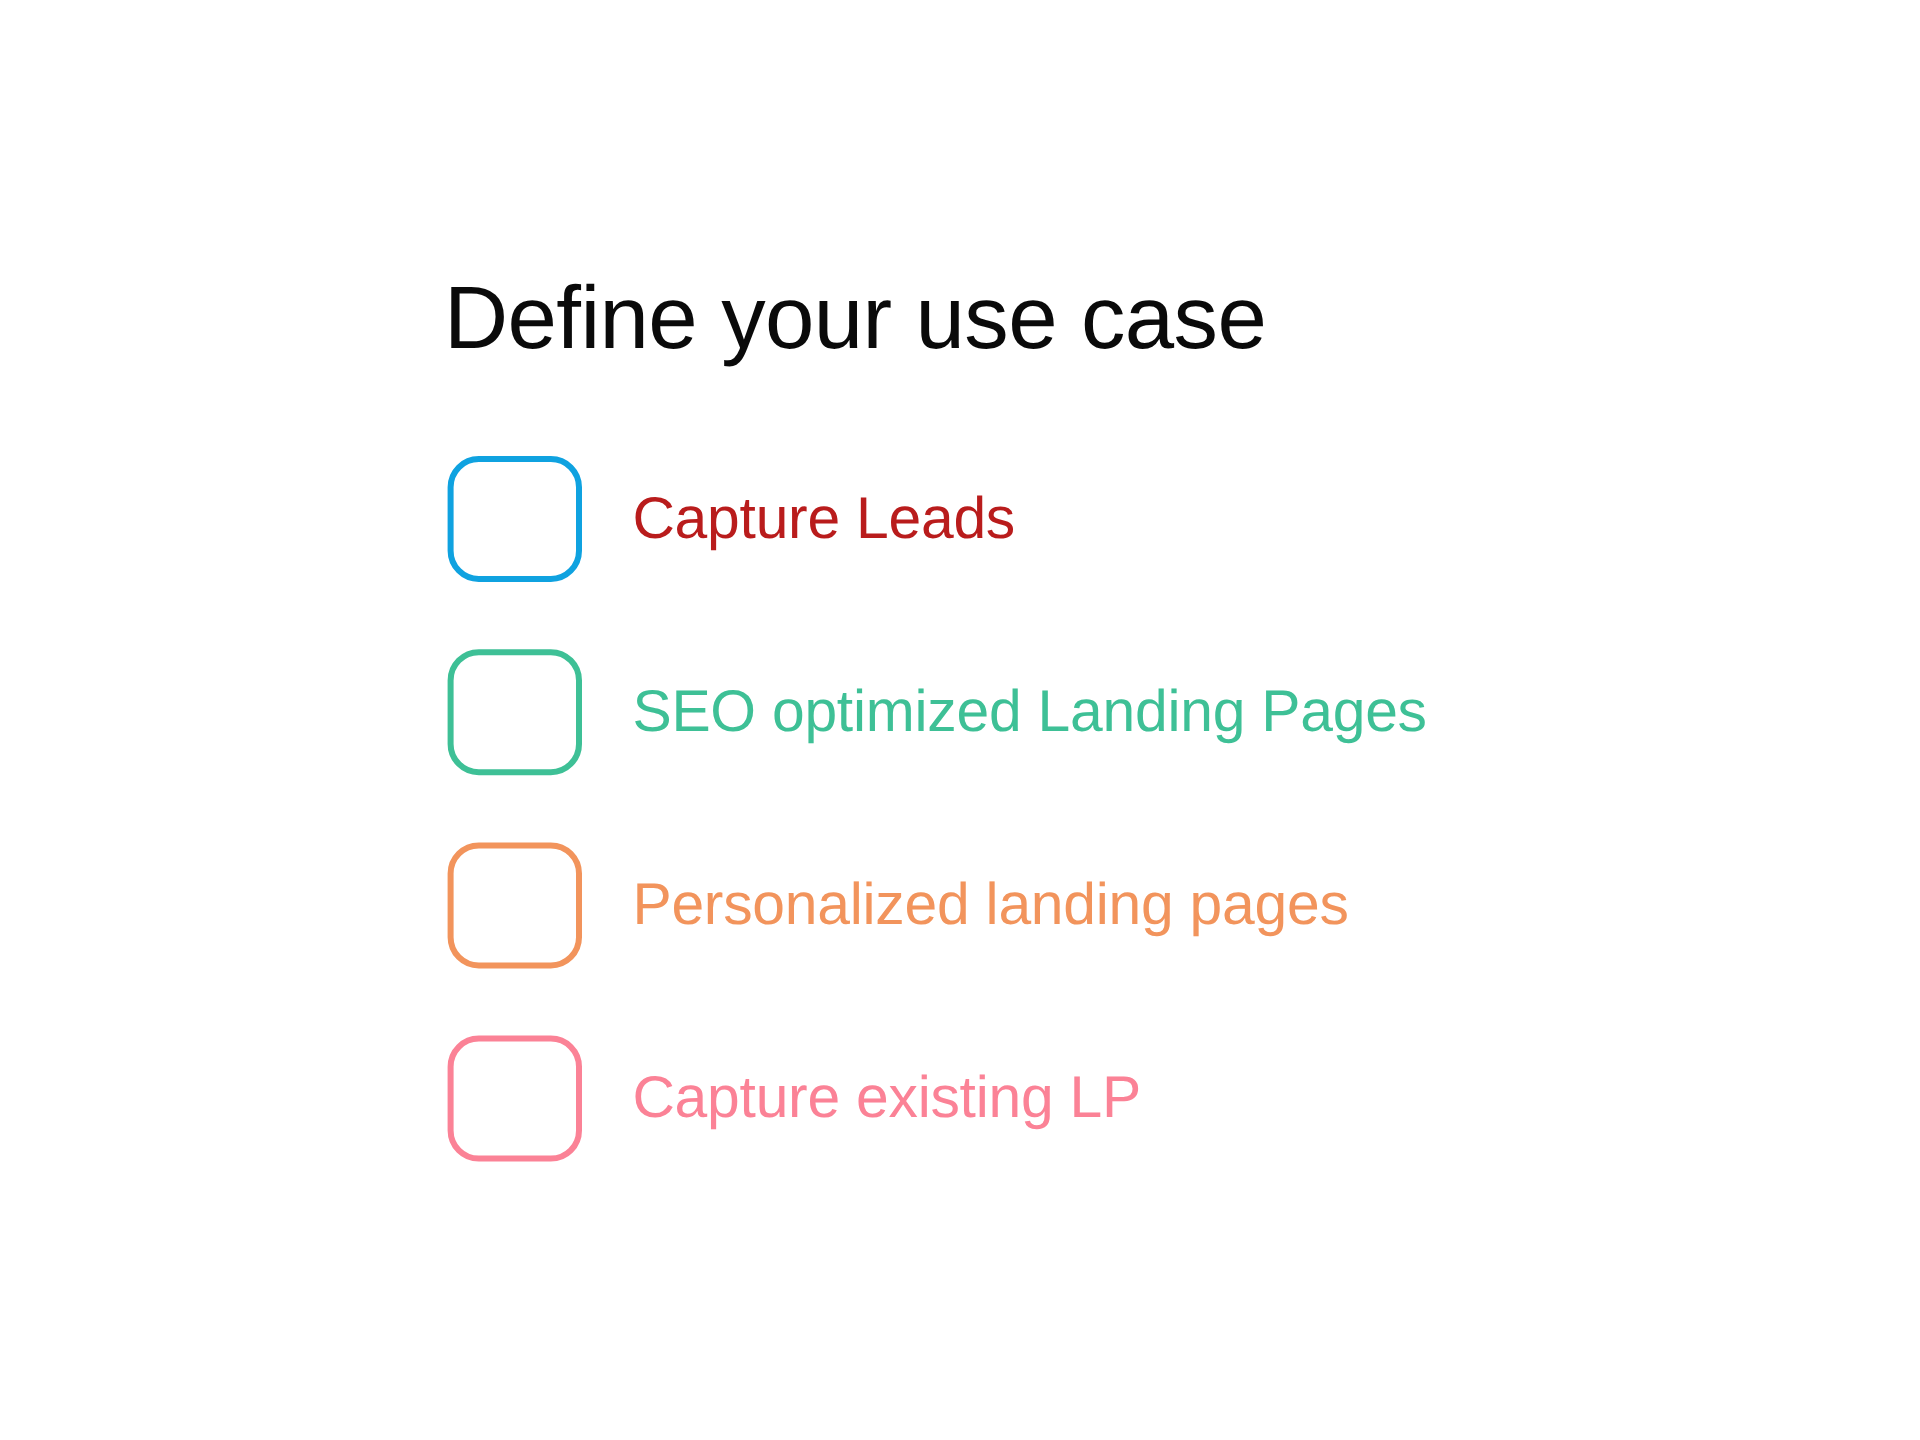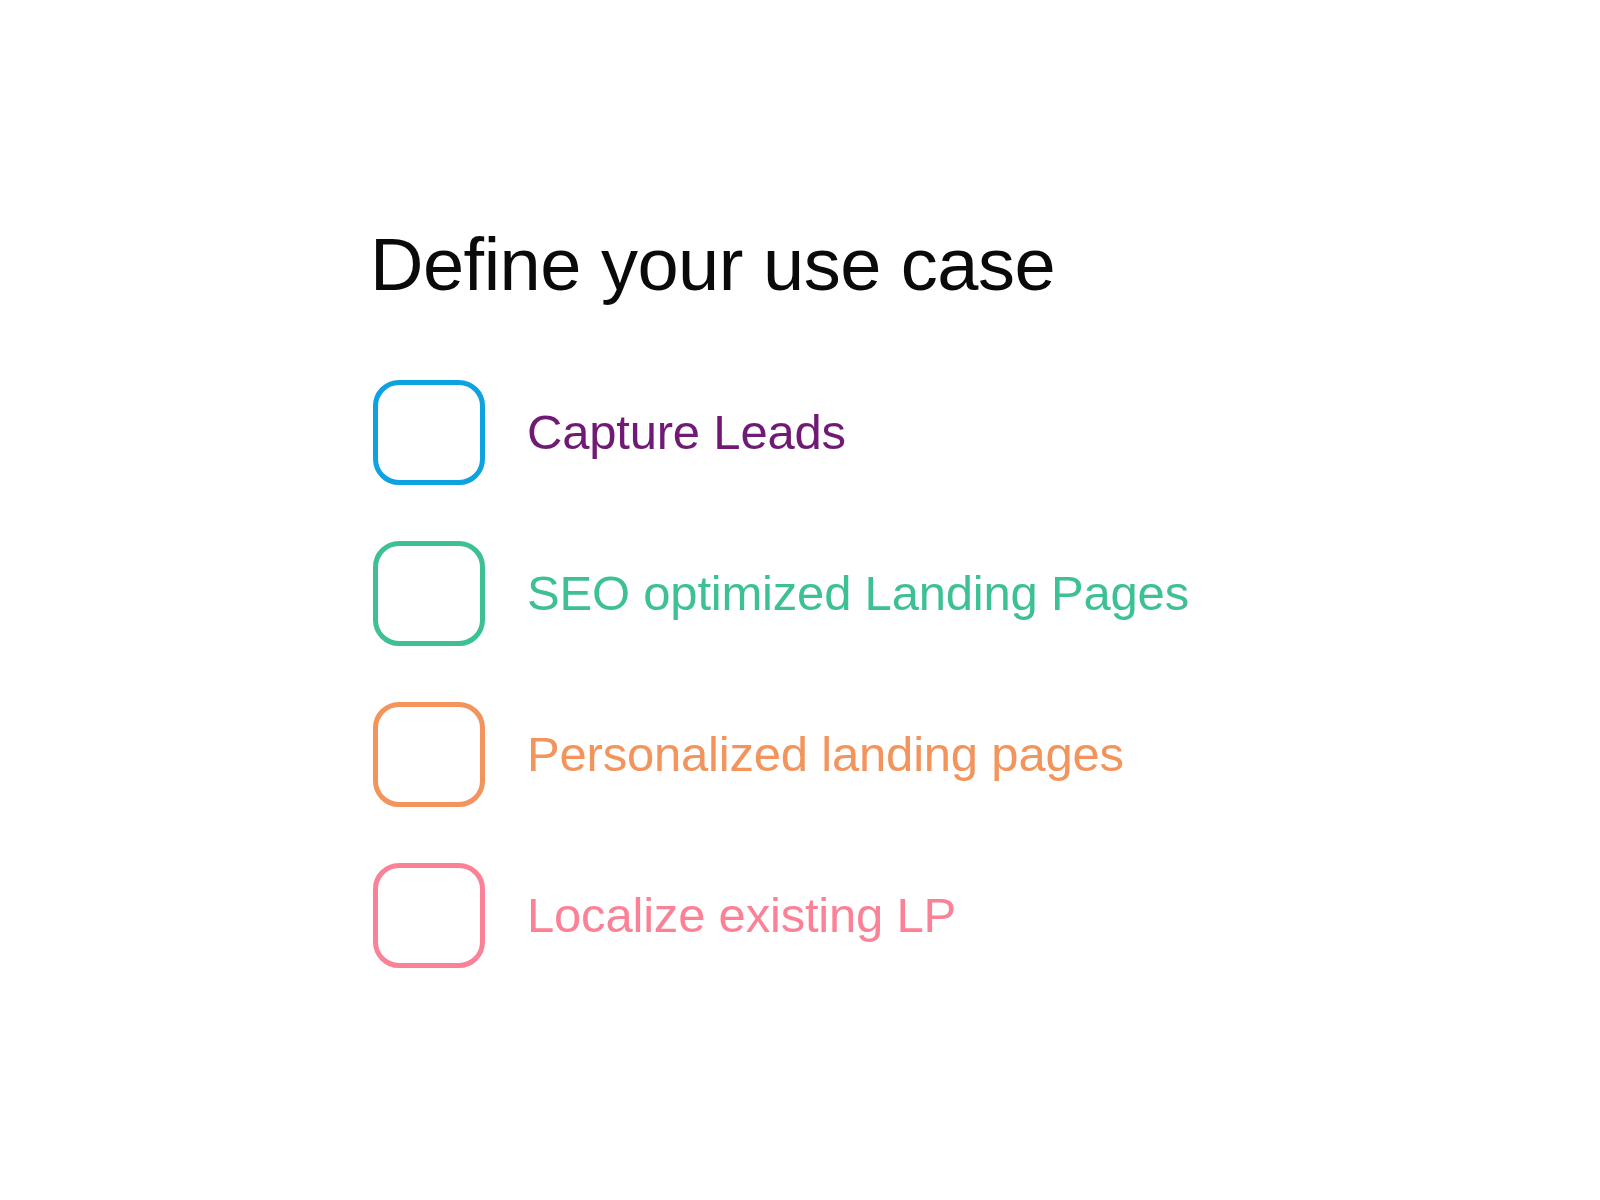--- a/index.html
+++ b/index.html
@@ -78,32 +78,32 @@
 <body style="background: rgb(255, 255, 255);">
 
 <div class="slide" style="background: rgb(255, 255, 255);">
 
   <div class="page-title" style="color: rgb(10, 10, 10);">Define your use case</div>
 
   <div class="checklist">
 
     <div class="checklist-row">
       <div class="checkbox" style="border-color: rgb(15, 162, 224);"></div>
-      <div class="row-label" style="color: #701a75;">Capture Leads</div>
+      <div class="row-label" style="color: #b91c1c;">Capture Leads</div>
     </div>
 
     <div class="checklist-row">
       <div class="checkbox" style="border-color: rgb(62, 192, 150);"></div>
       <div class="row-label" style="color: rgb(62, 192, 150);">SEO optimized Landing Pages</div>
     </div>
 
     <div class="checklist-row">
       <div class="checkbox" style="border-color: rgb(242, 148, 92);"></div>
       <div class="row-label" style="color: rgb(242, 148, 92);">Personalized landing pages</div>
     </div>
 
     <div class="checklist-row">
       <div class="checkbox" style="border-color: rgb(251, 130, 150);"></div>
-      <div class="row-label" style="color: rgb(251, 130, 150);">Localize existing LP</div>
+      <div class="row-label" style="color: rgb(251, 130, 150);">Capture existing LP</div>
     </div>
 
   </div>
 </div>
 
 </body></html>

